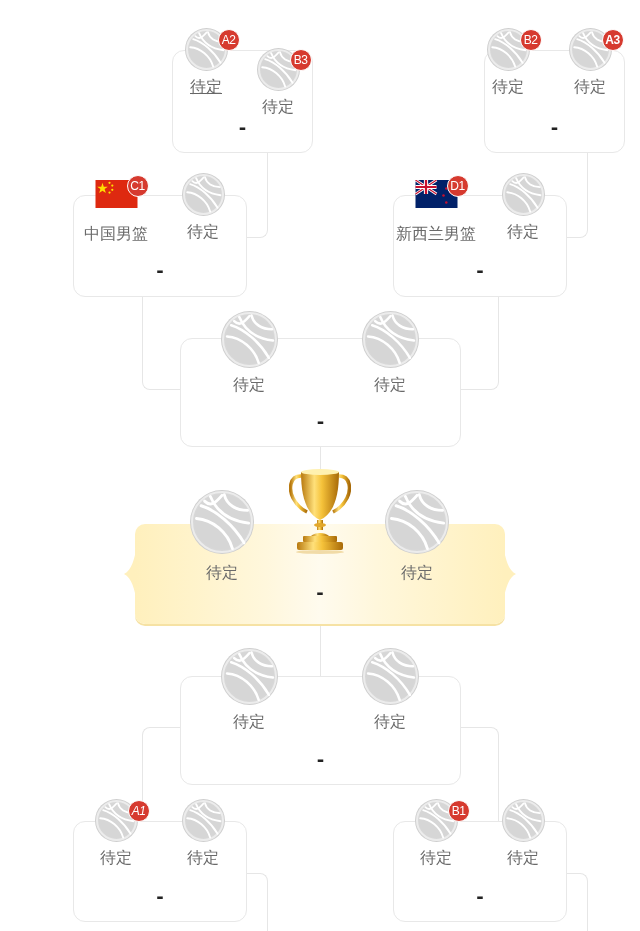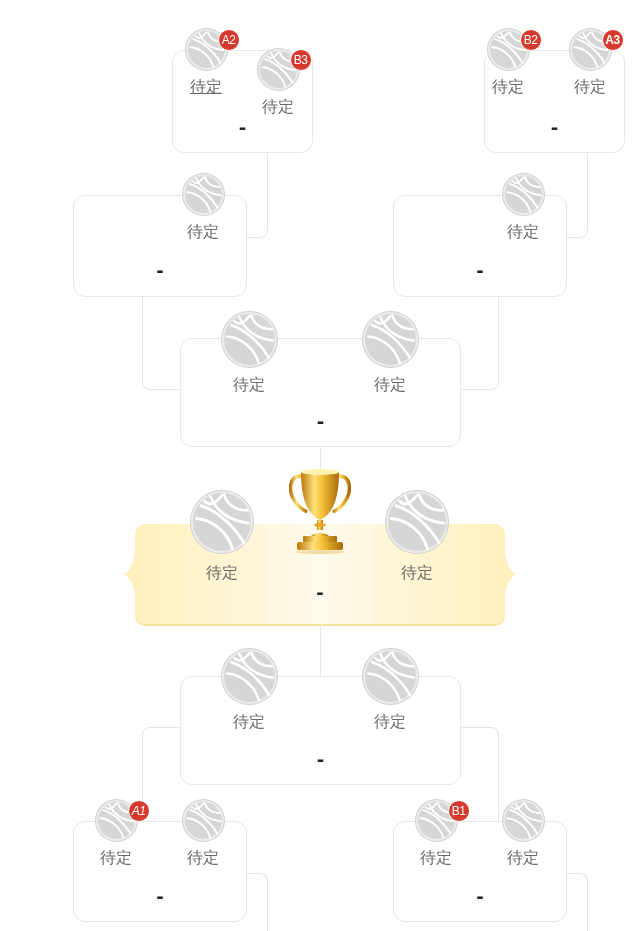--- a/index.html
+++ b/index.html
@@ -137,31 +137,64 @@
           <use href="#bball"></use>
         </svg>
       <span class="seed" style="left:30px; top:-2px;font-weight:bold;">A3</span>
     </div>
     <div class="label" style="margin-top:3px;">待定</div>
   </div>
 
   <div class="card" style="left:73px; top:195px; width:174px; height:102px;">
     <div class="score" style="top:66px;">-</div>
   </div>
+  <div class="team" style="left:116px; top:180px;">
+    <div class="flag">
+      <svg width="43" height="28" viewBox="0 0 30 20">
+        <rect width="30" height="20" fill="#de2910"></rect>
+        <polygon points="5,2 5.9,4.8 8.8,4.8 6.5,6.5 7.4,9.3 5,7.6 2.6,9.3 3.5,6.5 1.2,4.8 4.1,4.8" fill="#ffde00"></polygon>
+        <circle cx="10" cy="2" r="0.8" fill="#ffde00"></circle>
+        <circle cx="12" cy="4" r="0.8" fill="#ffde00"></circle>
+        <circle cx="12" cy="7" r="0.8" fill="#ffde00"></circle>
+        <circle cx="10" cy="9" r="0.8" fill="#ffde00"></circle>
+      </svg>
+      <span class="seed" style="left:32px; top:-5px;">C1</span>
+    </div>
+    <div class="label" style="margin-top:12px;">中国男篮</div>
+  </div>
   <div class="team" style="left:203px; top:174px;">
     <div class="ball" style="width:41px;height:41px;">
       <svg>
           <use href="#bball"></use>
         </svg>
     </div>
     <div class="label" style="margin-top:3px;">待定</div>
   </div>
 
   <div class="card" style="left:393px; top:195px; width:174px; height:102px;">
     <div class="score" style="top:66px;">-</div>
+  </div>
+  <div class="team" style="left:436px; top:180px;">
+    <div class="flag">
+      <svg width="43" height="28" viewBox="0 0 30 20">
+        <rect width="30" height="20" fill="#012169"></rect>
+        <g>
+          <path d="M0 0 L15 10 M15 0 L0 10" stroke="#fff" stroke-width="2"></path>
+          <path d="M0 0 L15 10 M15 0 L0 10" stroke="#c8102e" stroke-width="0.8"></path>
+          <path d="M7.5 0 V10 M0 5 H15" stroke="#fff" stroke-width="3"></path>
+          <path d="M7.5 0 V10 M0 5 H15" stroke="#c8102e" stroke-width="1.6"></path>
+        </g>
+        <circle cx="22" cy="6" r="0.9" fill="#c8102e"></circle>
+        <circle cx="25" cy="9" r="0.9" fill="#c8102e"></circle>
+        <circle cx="20" cy="11" r="0.9" fill="#c8102e"></circle>
+        <circle cx="22" cy="16" r="0.9" fill="#c8102e"></circle>
+      </svg>
+      <span class="seed" style="left:32px; top:-5px;">D1</span>
+    </div>
+    <div class="label" style="margin-top:12px;">新西兰男篮</div>
   </div>
   <div class="team" style="left:523px; top:174px;">
     <div class="ball" style="width:41px;height:41px;">
       <svg>
           <use href="#bball"></use>
         </svg>
     </div>
     <div class="label" style="margin-top:3px;">待定</div>
   </div>
 

